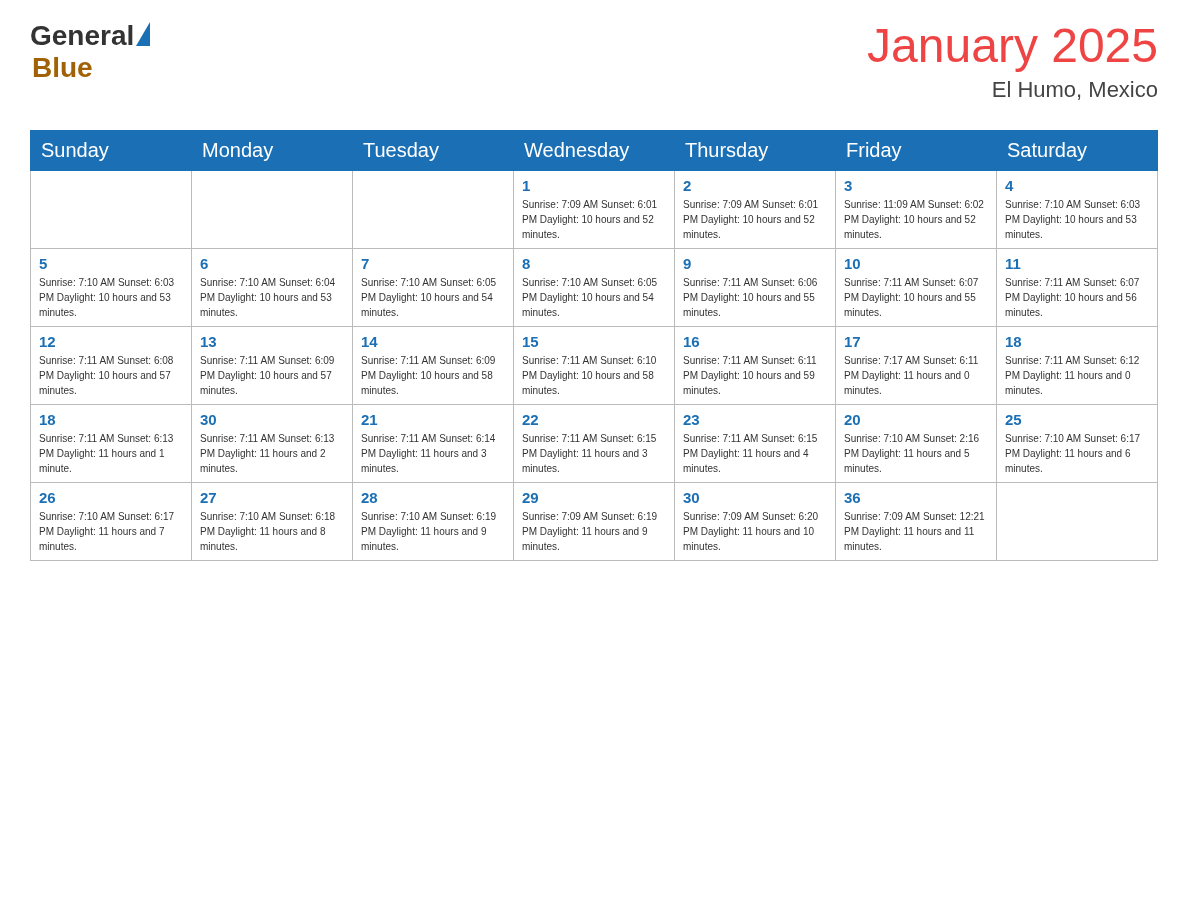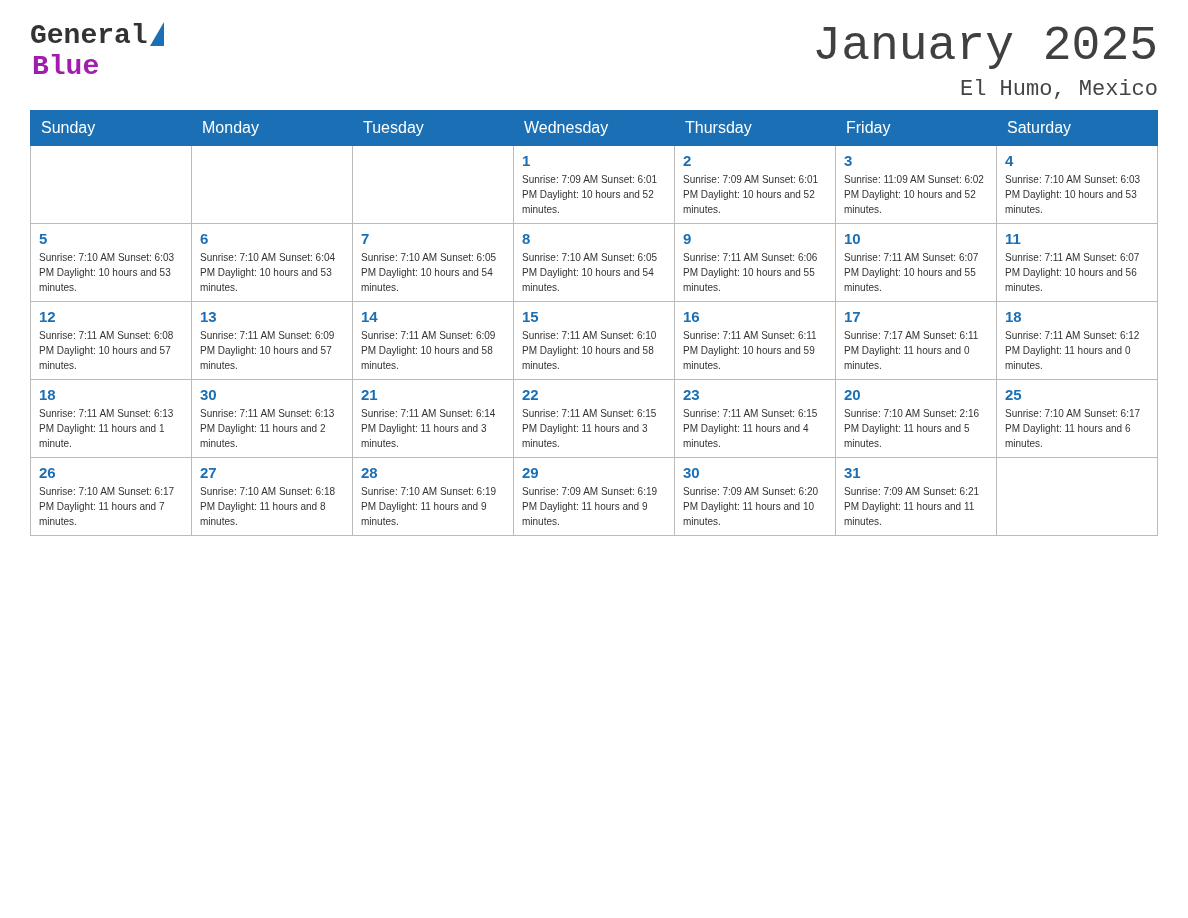--- a/index.html
+++ b/index.html
@@ -7,32 +7,31 @@
       font-family: Arial, sans-serif;
       background: #fff;
       width: 1188px;
       min-height: 918px;
       padding: 20px 30px;
     }
     .header {
       display: flex;
       justify-content: space-between;
       align-items: flex-start;
-      margin-bottom: 8px;
-      font-family: Liberation Mono, monospace;
+      margin-bottom: 27px;
     }
     .logo-text-general {
       font-size: 28px;
       font-weight: bold;
       color: #333;
     }
     .logo-text-blue {
       font-size: 28px;
       font-weight: bold;
-      color: #a21caf;
+      color: #a16207;
     }
     .logo-triangle {
       width: 0;
       height: 0;
       border-left: 14px solid transparent;
       border-right: 0px solid transparent;
       border-bottom: 24px solid #1a6fb5;
       margin-left: 2px;
       margin-top: -4px;
     }
@@ -48,39 +47,39 @@
       display: flex;
       align-items: center;
       margin-left: 2px;
     }
     .title-block {
       text-align: right;
     }
     .calendar-title {
       font-size: 48px;
       font-weight: normal;
-      color: #404040;
+      color: #ef4444;
       line-height: 1.1;
     }
     .calendar-subtitle {
       font-size: 22px;
       color: #444;
       margin-top: 4px;
     }
     .calendar-table {
       width: 100%;
       border-collapse: collapse;
       border: 1px solid #999;
     }
     .calendar-table thead tr {
       background-color: #1a6fb5;
     }
     .calendar-table thead th {
       color: #fff;
-      font-size: 16px;
+      font-size: 20px;
       font-weight: normal;
       padding: 8px 10px;
       border: 1px solid #1a6fb5;
       text-align: left;
       width: calc(100% / 7);
     }
     .calendar-table tbody td {
       vertical-align: top;
       border: 1px solid #bbb;
       padding: 6px 8px;
@@ -329,21 +328,21 @@
 Sunset: 6:19 PM
 Daylight: 11 hours and 9 minutes.</div>
         </td>
         <td>
           <span class="day-number">30</span>
           <div class="day-info">Sunrise: 7:09 AM
 Sunset: 6:20 PM
 Daylight: 11 hours and 10 minutes.</div>
         </td>
         <td>
-          <span class="day-number">31</span>
-          <div class="day-info">Sunrise: 7:09 AM
-Sunset: 6:21 PM
+          <span class="day-number">36</span>
+          <div class="day-info">Sunrise: 7:09 AM
+Sunset: 12:21 PM
 Daylight: 11 hours and 11 minutes.</div>
         </td>
         <td class="empty-cell"></td>
       </tr>
     </tbody>
 </table>
 
 </body></html>

